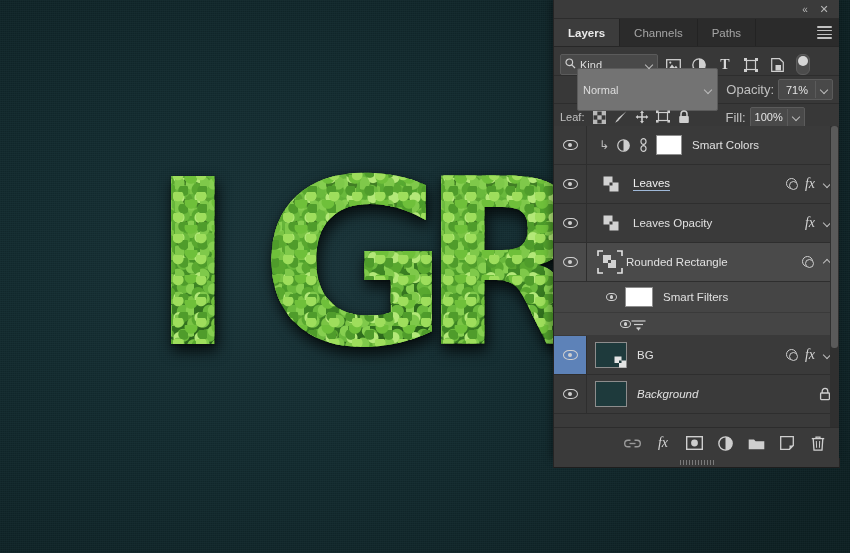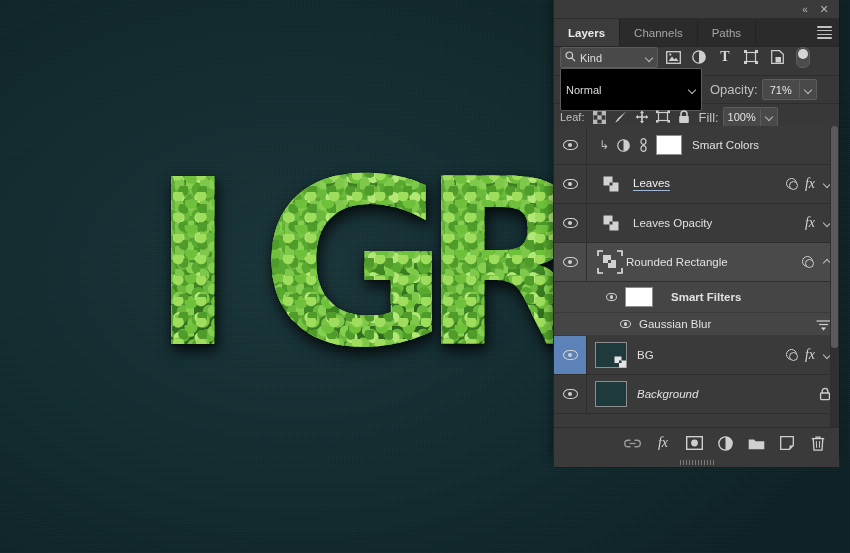--- a/index.html
+++ b/index.html
@@ -84,40 +84,40 @@
   #tabs{height:27px;background:#2b2b2b;display:flex;align-items:stretch;position:relative;
         border-bottom:1px solid #272727;}
   .tab{padding:0 14px;display:flex;align-items:center;font-size:11.5px;color:#a5a5a5;
        cursor:pointer;border-right:1px solid #232323;background:#2b2b2b;}
   .tab.active{background:#3c3c3c;color:#eaeaea;font-weight:bold;}
   #panel-menu{position:absolute;right:7px;top:7px;width:15px;height:13px;cursor:pointer;
     display:flex;flex-direction:column;justify-content:space-between;}
   #panel-menu i{display:block;height:1.6px;background:#c2c2c2;border-radius:1px;}
 
   
-  #filterrow{height:28px;background:#383838;display:flex;align-items:flex-start;
+  #filterrow{height:28px;background:#383838;display:flex;align-items:flex-end;
              padding:0 6px;border-bottom:1px solid #2d2d2d;gap:4px;}
   #kind-select{width:88px;height:19px;background:#494949;border:1px solid #5b5b5b;
     border-radius:2px;display:flex;align-items:center;padding:0 4px;gap:4px;cursor:pointer;}
   #kind-select .lbl{flex:1;font-size:11px;color:#ddd;}
   .chev{width:8px;height:8px;position:relative;flex:none;}
   .chev:before{content:"";position:absolute;left:1px;top:1px;width:5px;height:5px;
     border-right:1.4px solid #bdbdbd;border-bottom:1.4px solid #bdbdbd;transform:rotate(45deg);}
   .chev.up:before{transform:rotate(-135deg);top:2px;}
   .ficon{width:22px;height:20px;display:flex;align-items:center;justify-content:center;cursor:pointer;}
   #filter-toggle{width:12px;height:19px;border-radius:6px;background:#4c4c4c;border:1px solid #5d5d5d;
     margin-left:4px;position:relative;cursor:pointer;}
   #filter-toggle:after{content:"";position:absolute;left:1px;top:1px;width:10px;height:10px;
     border-radius:50%;background:#d6d6d6;}
 
   
   #blendrow{height:27px;background:#383838;display:flex;align-items:center;padding:0 6px;
             border-bottom:1px solid #2d2d2d;}
-  #blend-select{width:130px;height:19px;background:#000000;border:1px solid #5b5b5b;border-radius:2px;
-    display:flex;align-items:center;padding:11px 5px;cursor:pointer;}
+  #blend-select{width:130px;height:19px;background:#737373;border:1px solid #5b5b5b;border-radius:2px;
+    display:flex;align-items:center;padding:11px 5px;cursor:pointer;margin-left:17px;}
   #blend-select .lbl{flex:1;font-size:11px;color:#ddd;}
   .numlabel{font-size:13px;color:#c0c0c0;margin-left:8px;margin-right:4px;white-space:nowrap;}
   .numbox{height:19px;background:#494949;border:1px solid #5b5b5b;border-radius:2px;
     display:flex;align-items:center;cursor:text;}
   .numbox .val{width:36px;text-align:center;font-size:11px;color:#e4e4e4;}
   .numbox .stepper{width:16px;height:17px;display:flex;align-items:center;justify-content:center;
     border-left:1px solid #5b5b5b;cursor:pointer;}
 
   
   #lockrow{height:26px;background:#383838;display:flex;align-items:center;padding:0 6px;
@@ -309,21 +309,21 @@
         <rect x="0" y="10" width="2.6" height="2.6" fill="#cfcfcf"></rect>
         <rect x="11.4" y="10" width="2.6" height="2.6" fill="#cfcfcf"></rect>
       </svg>
     </div>
     <div class="lockicon">
       <svg width="12" height="14" viewBox="0 0 12 14">
         <path d="M3 6 V4 a3 3 0 0 1 6 0 V6" fill="none" stroke="#cfcfcf" stroke-width="1.5"></path>
         <rect x="1.2" y="6" width="9.6" height="7" rx="1" fill="#cfcfcf"></rect>
       </svg>
     </div>
-    <span class="numlabel" style="margin-left:4px;">Fill:</span>
+    <span class="numlabel" style="margin-left:31px;">Fill:</span>
     <div class="numbox">
       <span class="val">100%</span>
       <span class="stepper">
           <span class="chev"></span>
         </span>
     </div>
   </div>
 
   <div id="layerlist">
 
@@ -429,30 +429,29 @@
       </div>
     </div>
 
     <div class="row sub">
       <div style="width:52px;flex:none;"></div>
       <span class="eye small">
           <span class="o"></span>
           <span class="p"></span>
         </span>
       <div class="thumb white small" style="margin-left:8px;width:28px;height:20px;"></div>
-      <div class="lname" style="margin-left:18px;font-weight:bold;">Smart Filters</div>
+      <div class="lname" style="margin-left:10px;">Smart Filters</div>
     </div>
 
     <div class="row sub" style="height:22px;">
       <div style="width:66px;flex:none;"></div>
       <span class="eye small">
           <span class="o"></span>
           <span class="p"></span>
         </span>
-      <div class="lname" style="margin-left:8px;">Gaussian Blur</div>
       <div class="filtersettings">
         <svg width="15" height="13" viewBox="0 0 15 13">
           <line x1="0.5" y1="3" x2="14.5" y2="3" stroke="#cfcfcf" stroke-width="1.2"></line>
           <line x1="3" y1="6.5" x2="12" y2="6.5" stroke="#cfcfcf" stroke-width="1.2"></line>
           <line x1="5.5" y1="10" x2="9.5" y2="10" stroke="#cfcfcf" stroke-width="1.2"></line>
           <path d="M7.5 12.8 L5.6 10 H9.4 Z" fill="#cfcfcf"></path>
         </svg>
       </div>
     </div>
 

